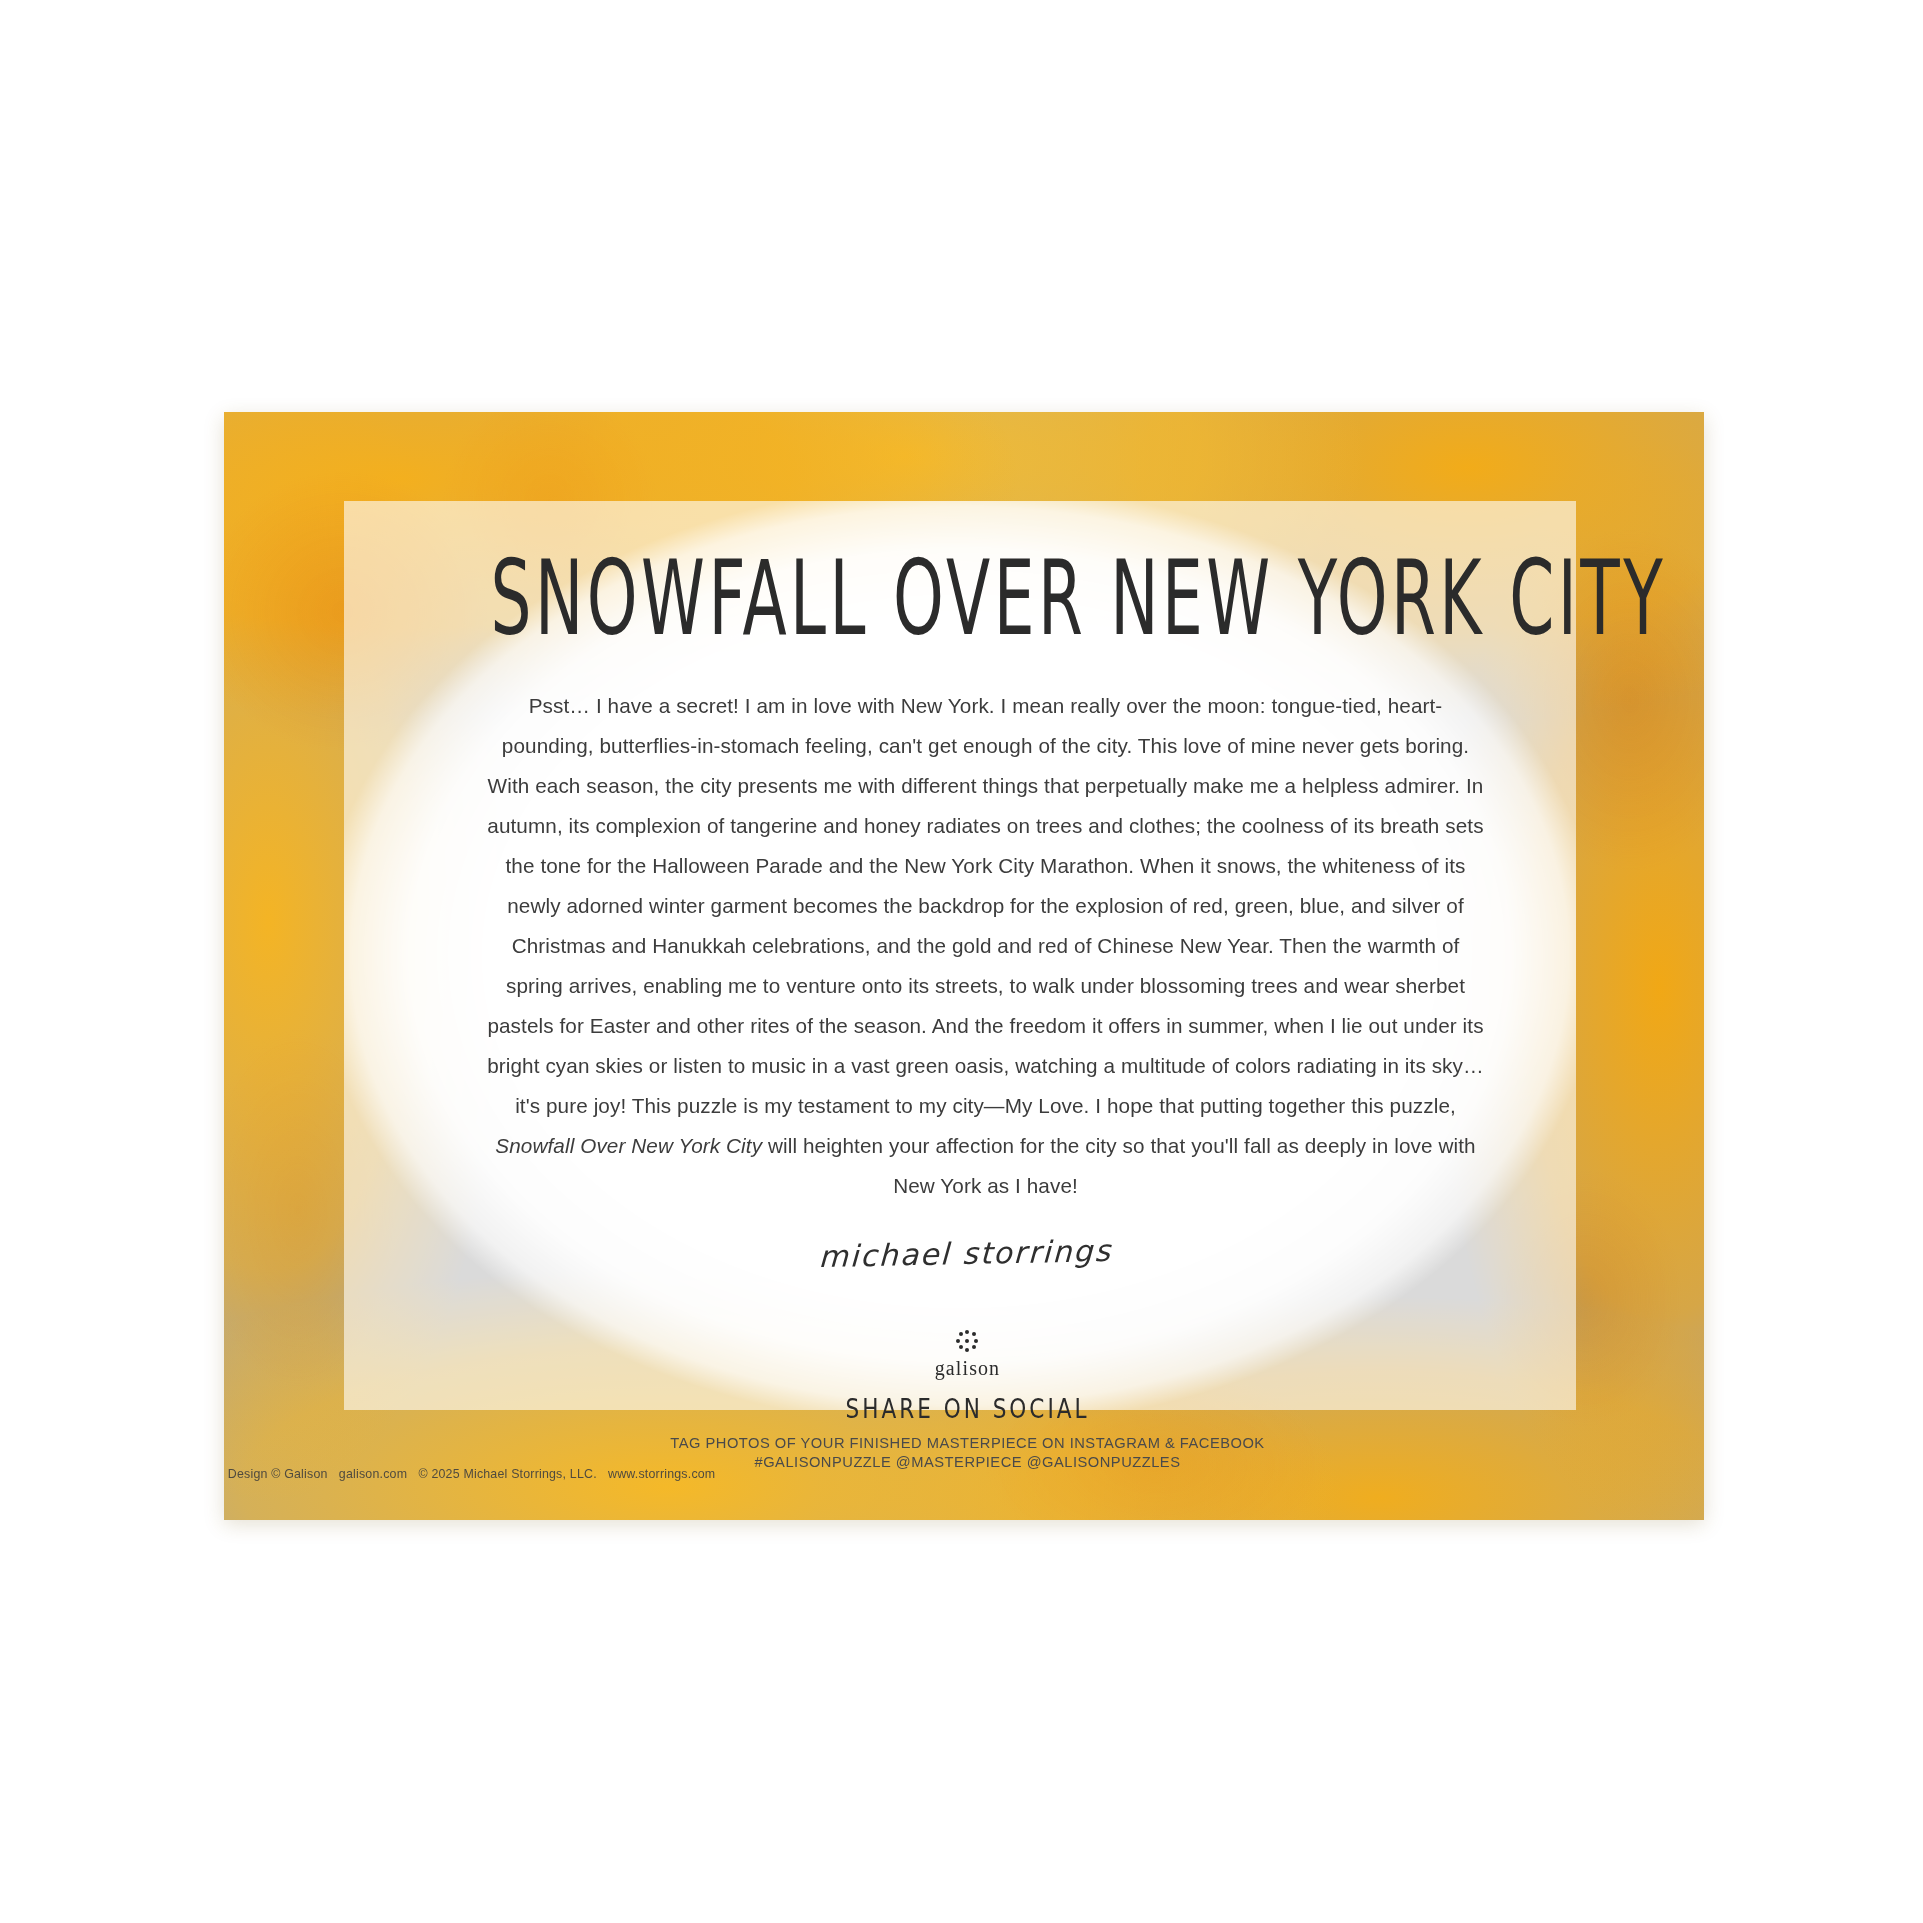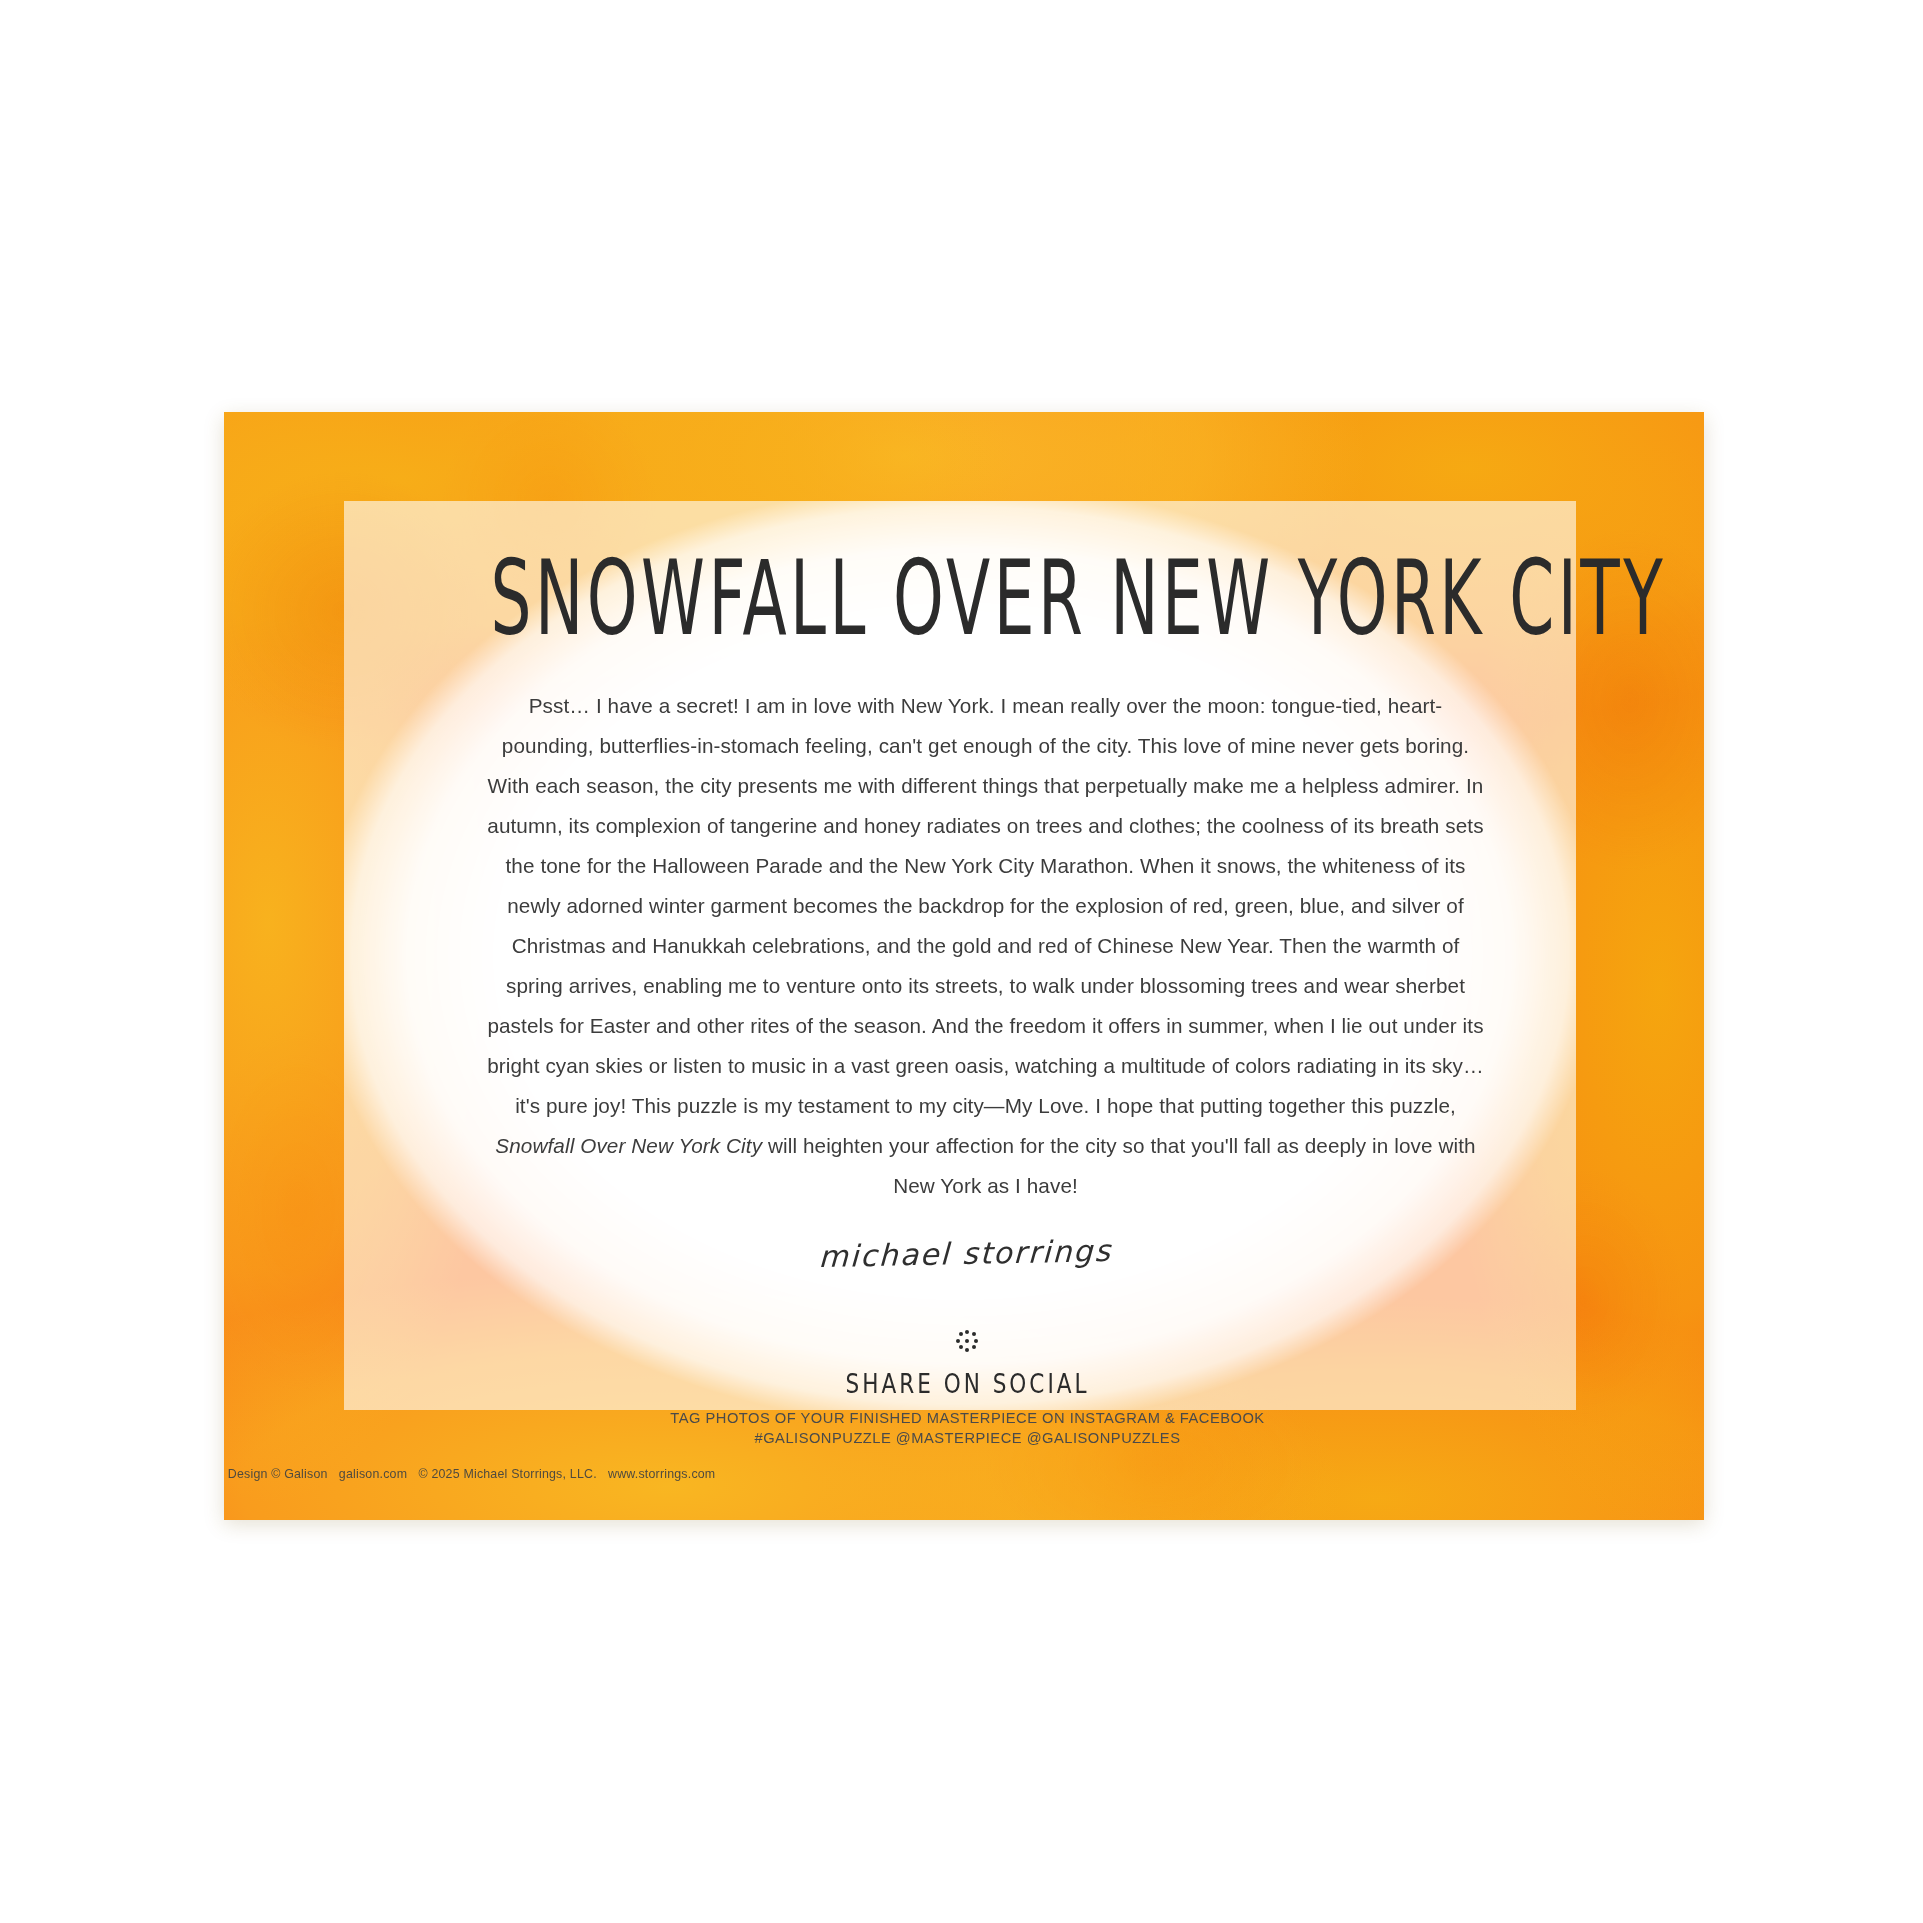--- a/index.html
+++ b/index.html
@@ -22,21 +22,21 @@
     background: #ffffff;
   }
 
   
   #panel {
     position: absolute;
     left: 224px;
     top: 412px;
     width: 1480px;
     height: 1108px;
-    background: #f97316;
+    background: #a3a3a3;
     box-shadow: 0 4.5px 19.5px rgba(120, 95, 30, 0.20);
     overflow: hidden;
   }
 
   
   .wash {
     position: absolute;
     inset: 0;
     pointer-events: none;
   }
@@ -223,20 +223,21 @@
           <i style="left:10.5px; top:0;"></i>
           <i style="left:17px; top:2.6px;"></i>
           <i style="left:19.5px; top:9px;"></i>
           <i style="left:17px; top:15.4px;"></i>
           <i style="left:10.5px; top:18px;"></i>
           <i style="left:4.1px; top:15.4px;"></i>
           <i style="left:1.5px; top:9px;"></i>
           <i style="left:4.1px; top:2.6px;"></i>
           <i style="left:10.5px; top:9px;"></i>
         </div>
+        <div class="brand-name">galison</div>
         <div class="share-on-social">SHARE ON SOCIAL</div>
         <div class="tagline">TAG PHOTOS OF YOUR FINISHED MASTERPIECE ON INSTAGRAM &amp; FACEBOOK</div>
         <div class="handles">#GALISONPUZZLE @MASTERPIECE @GALISONPUZZLES</div>
       </div>
 
     </div>
 
     <div id="legal">
       <span>Design © Galison</span>
       <span>galison.com</span>

